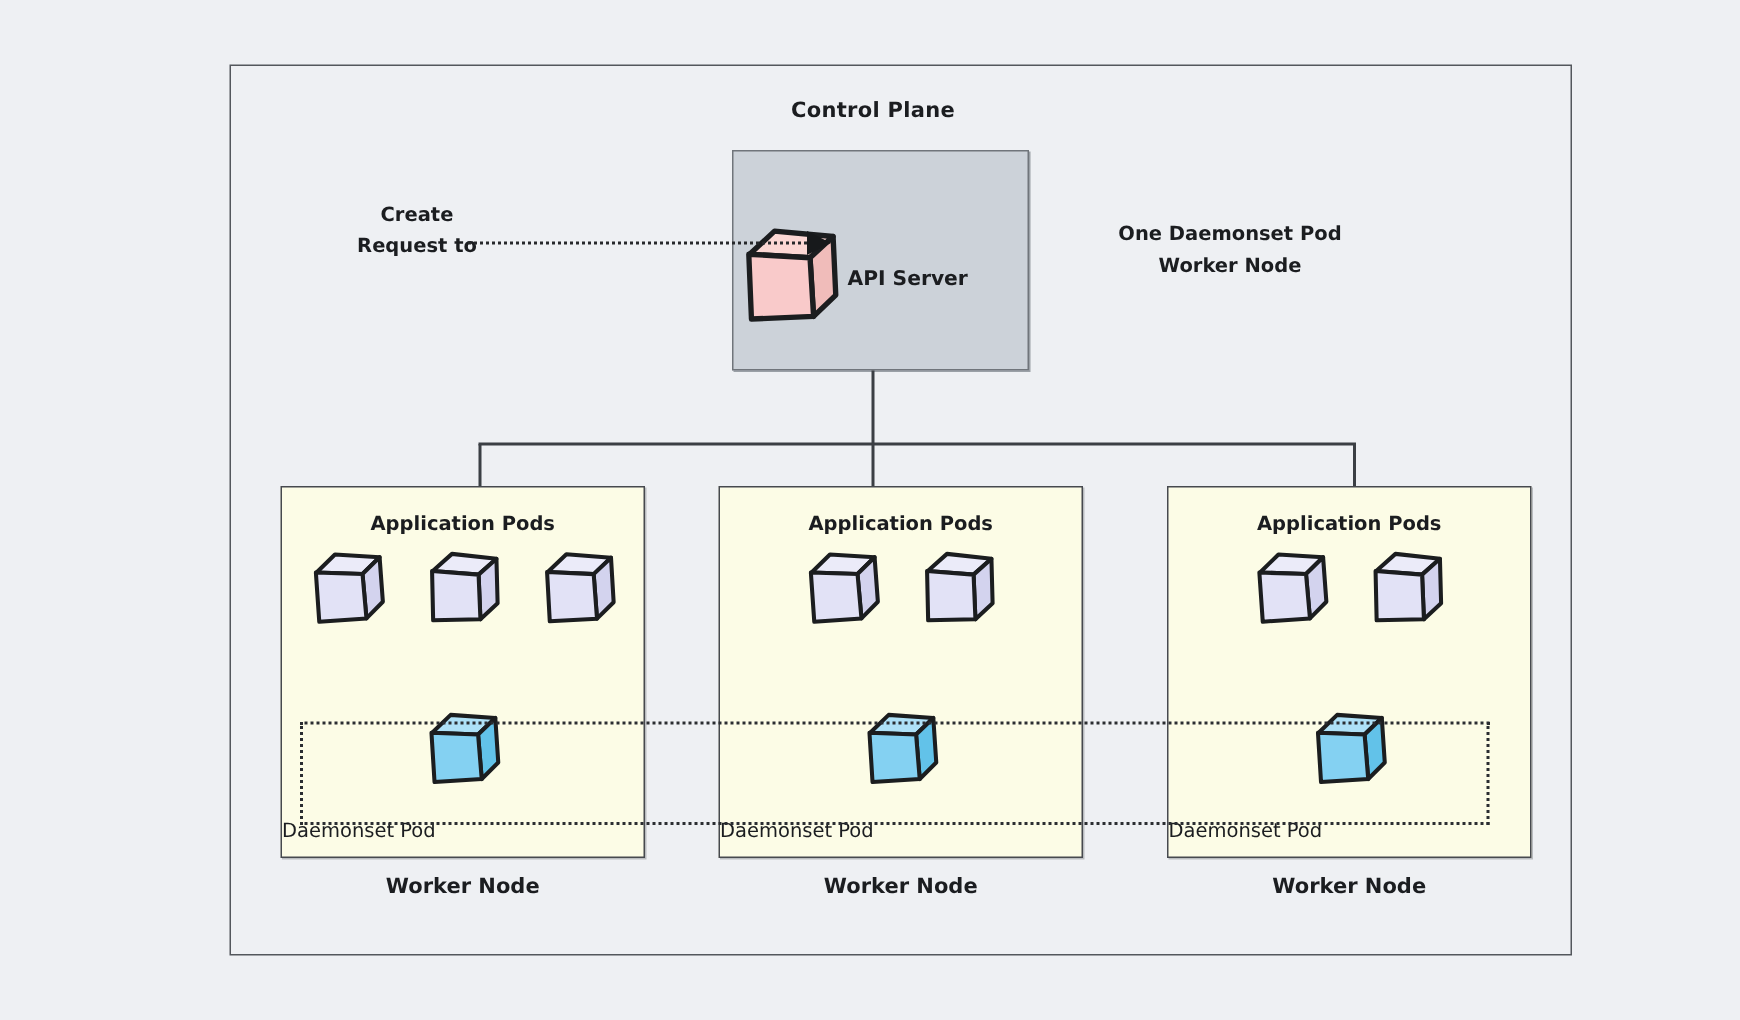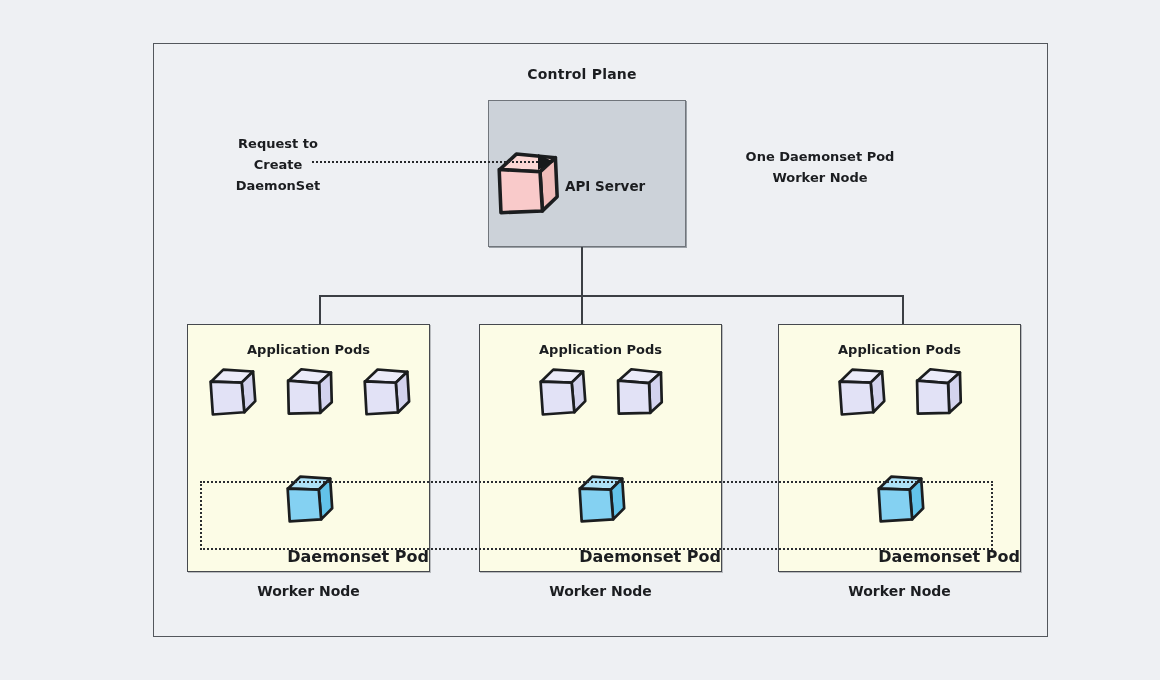--- a/index.html
+++ b/index.html
@@ -71,21 +71,21 @@
   .cube-row svg:nth-child(1) { transform:rotate(-1.6deg); }
   .cube-row svg:nth-child(2) { transform:rotate(1.1deg); }
   .cube-row svg:nth-child(3) { transform:rotate(-0.8deg); }
   .daemon-row {
     position:absolute; left:0; top:146px; width:100%;
     display:flex; justify-content:center;
   }
   .daemon-row svg { transform:rotate(-1.2deg); }
   .dlabel {
     position:absolute; left:0; top:222px; width:100%;
-    text-align:right; font-size:16px; font-weight:700;
+    text-align:left; font-size:13px; font-weight:400;
   }
   .wlabel { margin-top:11px; text-align:center; font-size:14px; font-weight:600; }
 
   .daemon-span {
     position:absolute; left:180px; top:481px; width:793px; height:69px;
     border:2px dotted #2a2d31; background:transparent; pointer-events:none;
   }
 </style>
 </head>
 <body>
@@ -103,23 +103,22 @@
             <path d="M9,19 L23,6 L56,9 L43,21 Z" fill="#fbd7d4"></path>
             <path d="M43,21 L56,9 L57.5,42 L45,54 Z" fill="#f0bcba"></path>
             <path d="M8.5,19 L43,21 L45,54 L10,55.5 Z" fill="#f9caca"></path>
           </g>
         </svg>
       </div>
     <div class="api-label">API Server</div>
   </div>
 
   <div class="note note-left">
+    <div>Create</div>
     <div>Request to</div>
-    <div>Create</div>
-    <div>DaemonSet</div>
   </div>
 
   <div class="dotted-line"></div>
   <div class="arrow-right"></div>
 
   <div class="note note-right">
     <div>One Daemonset Pod</div>
     <div>Worker Node</div>
   </div>
 

